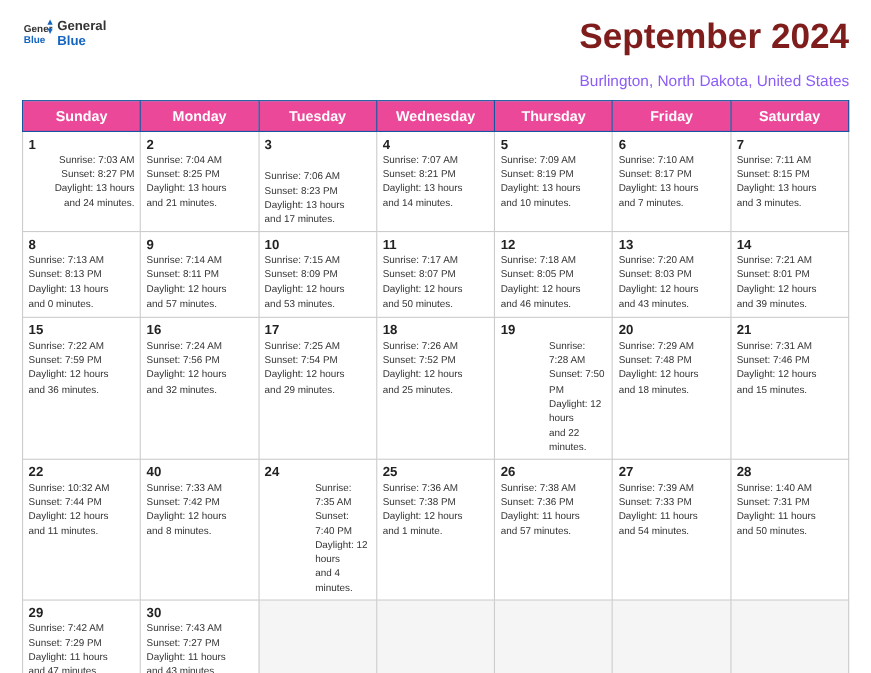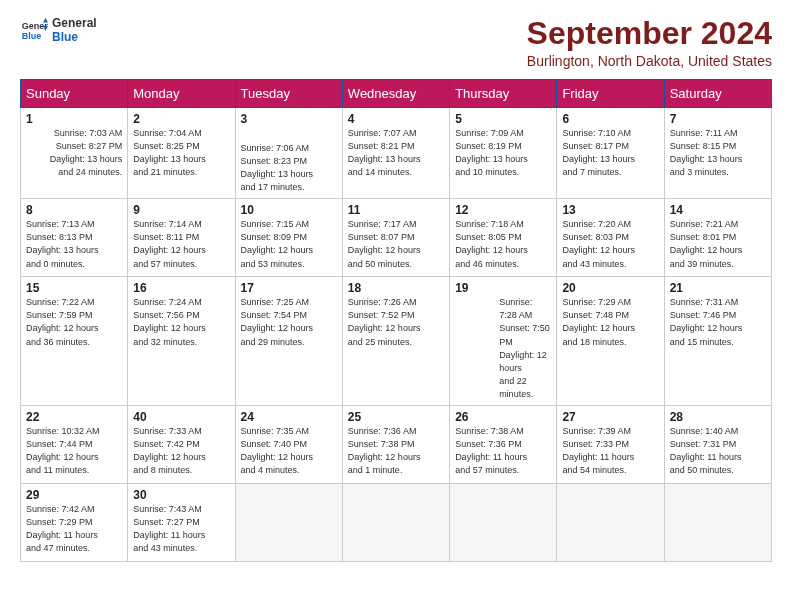--- a/index.html
+++ b/index.html
@@ -33,35 +33,35 @@
       text-align: right;
     }
     .month-title {
       font-size: 32px;
       font-weight: bold;
       color: #7f1d1d;
       line-height: 1.1;
     }
     .location {
       font-size: 14px;
-      color: #7f1d1d;
-      margin-top: 2px;
+      color: #8b5cf6;
+      margin-top: 14px;
     }
     table {
       width: 100%;
       border-collapse: collapse;
       table-layout: fixed;
     }
     thead tr th {
-      background-color: #be185d;
+      background-color: #ec4899;
       color: #fff;
       font-size: 13px;
-      font-weight: normal;
+      font-weight: bold;
       padding: 6px 5px;
-      text-align: left;
+      text-align: center;
       border: 1px solid #1555a0;
     }
     tbody tr td {
       border: 1px solid #ccc;
       vertical-align: top;
       padding: 4px 5px;
       font-size: 9.5px;
       color: #333;
       height: 78px;
     }
@@ -280,21 +280,21 @@
           </td>
           <td>
             <span class="day-num">40</span>
             <div class="day-info" style="white-space: pre-line;">Sunrise: 7:33 AM
 Sunset: 7:42 PM
 Daylight: 12 hours
 and 8 minutes.</div>
           </td>
           <td>
             <span class="day-num">24</span>
-            <div class="day-info" style="white-space: pre-line;">Sunrise: 7:35 AM
+            <div class="day-info" style="white-space: pre-line; margin-left: 46px;">Sunrise: 7:35 AM
 Sunset: 7:40 PM
 Daylight: 12 hours
 and 4 minutes.</div>
           </td>
           <td>
             <span class="day-num">25</span>
             <div class="day-info" style="white-space: pre-line;">Sunrise: 7:36 AM
 Sunset: 7:38 PM
 Daylight: 12 hours
 and 1 minute.</div>

